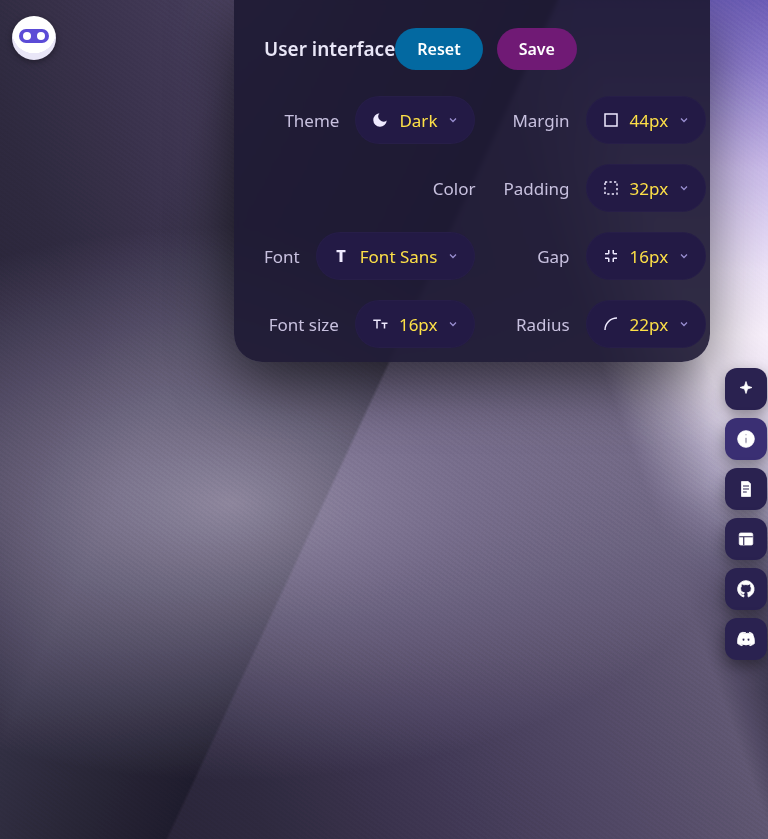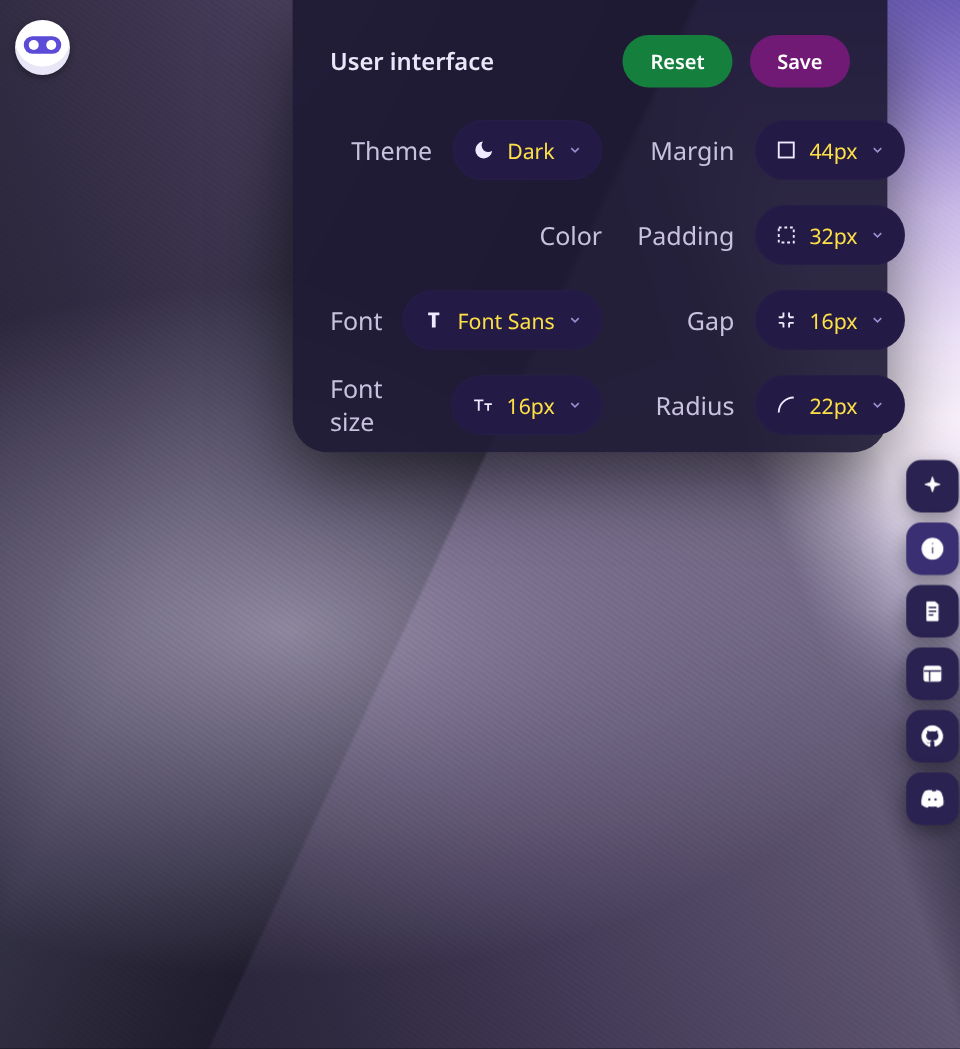--- a/index.html
+++ b/index.html
@@ -54,38 +54,38 @@
     position:absolute;top:0;left:234px;width:476px;height:362px;
     border-radius:0 0 28px 28px;
     background:rgba(30,26,52,0.92);
     backdrop-filter:blur(2px);
     box-shadow:0 20px 60px rgba(0,0,0,.55);
     color:#e9e6f7;
     padding:28px 30px 26px;
     display:flex;flex-direction:column;gap:22px;
   }
   .panel-header{
-    display:flex;align-items:center;justify-content:space-between;
+    display:flex;align-items:center;
     height:44px;
   }
   .panel-title{font-size:19px;font-weight:600}
   .panel-actions{display:flex;gap:14px}
   .btn{
     height:42px;border:none;border-radius:22px;font-size:16px;font-weight:600;
     padding:0 22px;cursor:pointer;color:#fff;
   }
-  .btn.reset{background:#15803d}
+  .btn.reset{background:#0369a1}
   .btn.save{background:#701a75}
 
   .settings-grid{
     display:grid;grid-template-columns:1fr 1fr;column-gap:28px;row-gap:20px;
     margin-top:4px;
   }
   .setting{display:flex;align-items:center;justify-content:flex-end;gap:16px;height:48px}
-  .setting-label{color:#c8c1df;font-size:20px}
+  .setting-label{color:#c8c1df;font-size:17px}
   .pill{
     display:flex;align-items:center;gap:10px;height:48px;border-radius:26px;
     background:#231a45;padding:0 16px;cursor:pointer;white-space:nowrap;
     box-shadow:inset 0 0 0 1px rgba(255,255,255,0.02);
   }
   .pill .val{color:#fde047;font-size:17px}
   .pill .ico{width:18px;height:18px;display:flex;align-items:center;justify-content:center}
   .pill svg{display:block}
   .chev{width:12px;height:12px;flex:0 0 auto}
   .chev svg{stroke:#9a8fd1}

